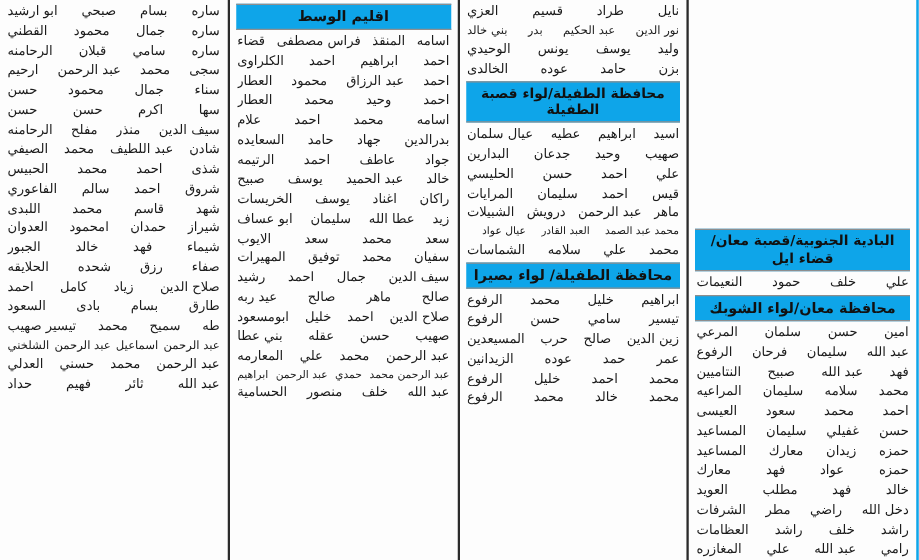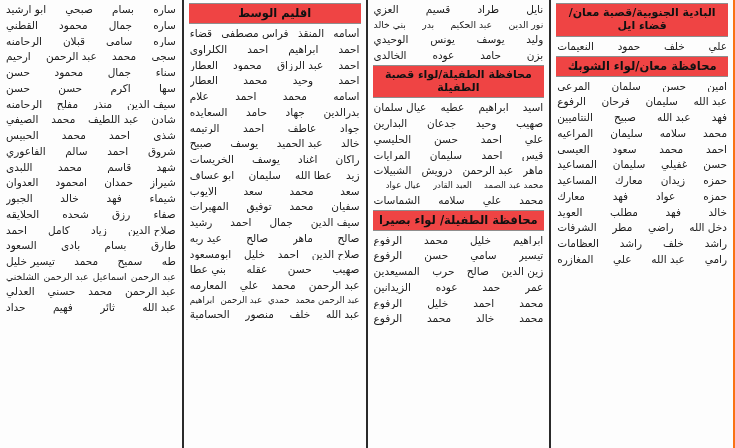--- a/index.html
+++ b/index.html
@@ -22,24 +22,24 @@
     flex:1 1 0;
     min-width:0;
     box-sizing:border-box;
     padding:2px 4px 0 4px;
     border-left:2px solid #2b2b2b;
     display:flex;
     flex-direction:column;
     background:#fdfdfd;
   }
   .col:last-child{border-left:none;}
-  .col-1{border-right:2px solid #f97316;}
+  .col-1{border-right:2px solid #0ea5e9;justify-content:flex-end;}
 
   .hdr{
-    background:#ef4444;
+    background:#0ea5e9;
     color:#111;
     font-weight:bold;
     text-align:center;
     font-size:11.5px;
     line-height:1.22;
     padding:2px 3px 3px 3px;
     margin:1px 1px 2px 1px;
     border-top:1px solid #8e8e8e;
     border-bottom:1px solid #8e8e8e;
     letter-spacing:-0.2px;
@@ -492,21 +492,21 @@
         <div class="row">
           <span class="n1">طارق</span>
           <span class="n2">بسام</span>
           <span class="n3">بادى</span>
           <span class="n4">السعود</span>
         </div>
         <div class="row">
           <span class="n1">طه</span>
           <span class="n2">سميح</span>
           <span class="n3">محمد</span>
-          <span class="n4">تيسير خليل</span>
+          <span class="n4">تيسير صهيب</span>
         </div>
         <div class="row tight2">
           <span class="n1">عبد الرحمن</span>
           <span class="n2">اسماعيل</span>
           <span class="n3">عبد الرحمن</span>
           <span class="n4">الشلخني</span>
         </div>
         <div class="row">
           <span class="n1">عبد الرحمن</span>
           <span class="n2">محمد</span>

